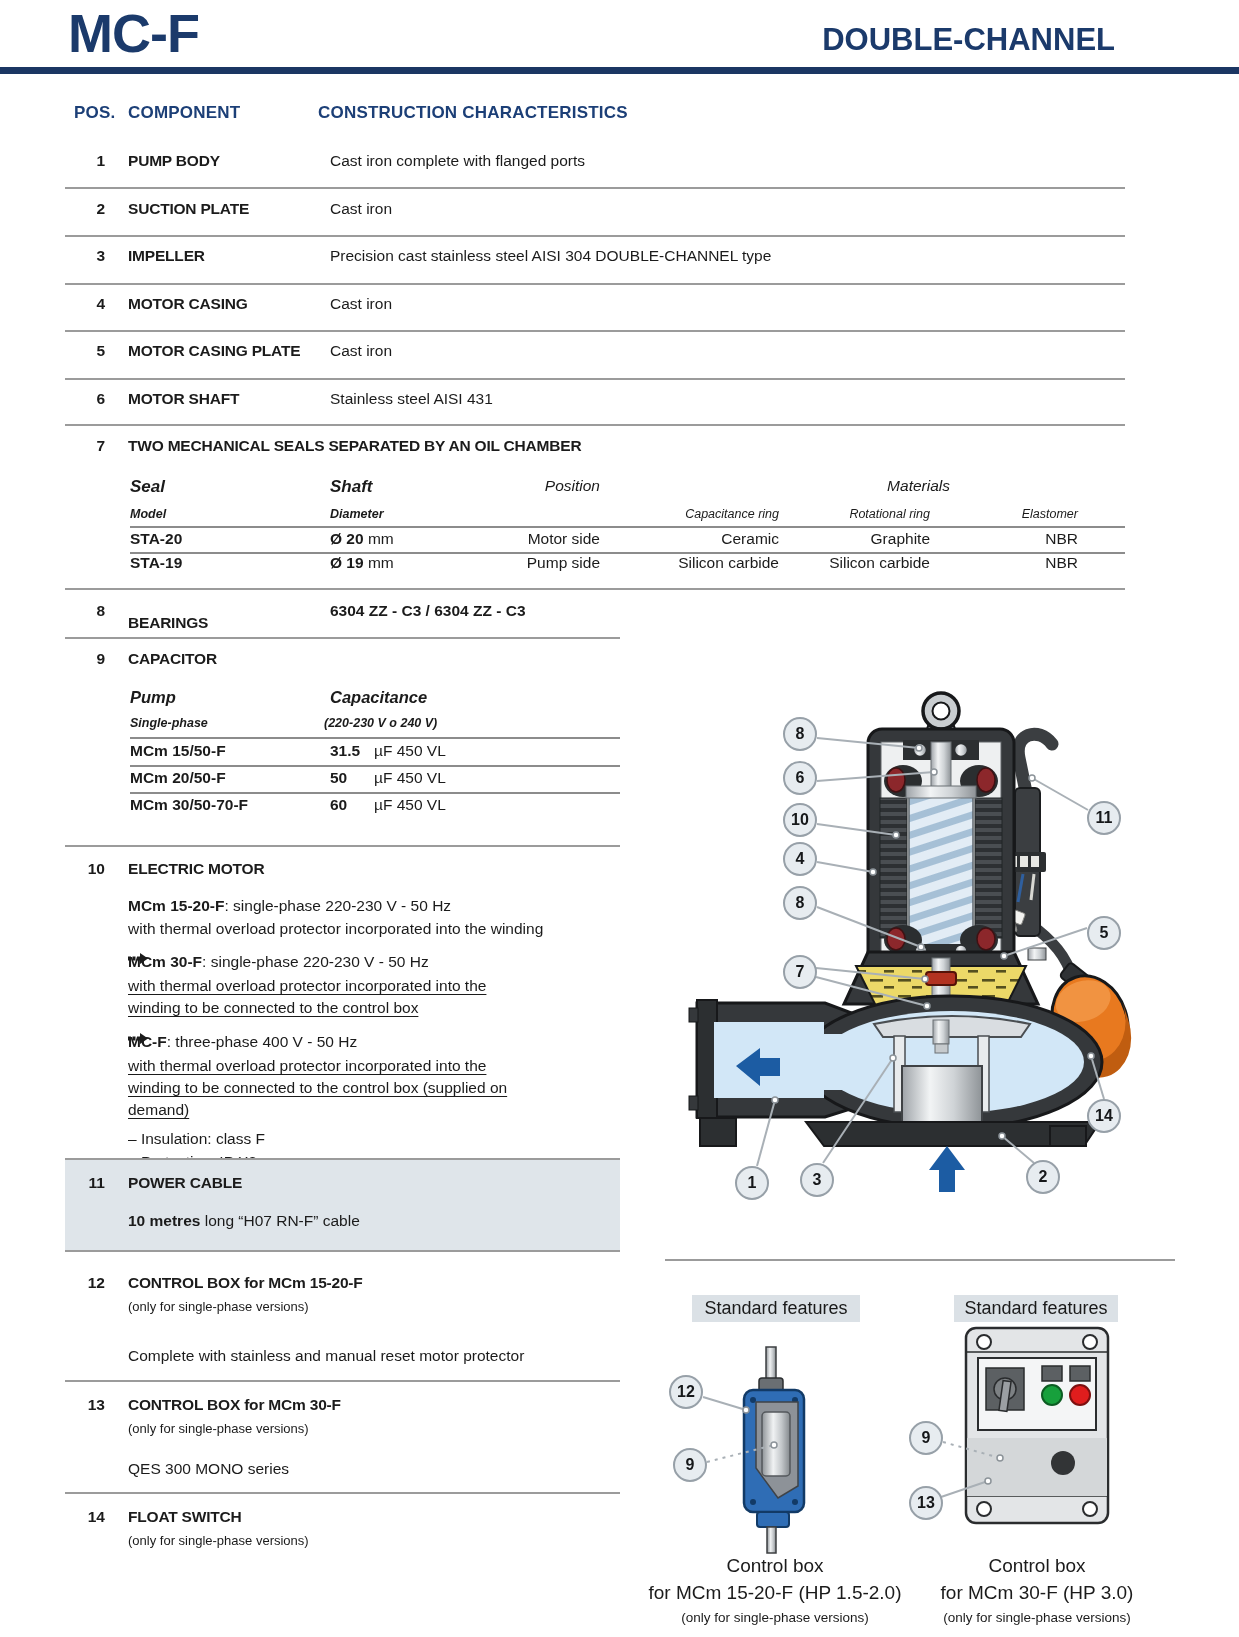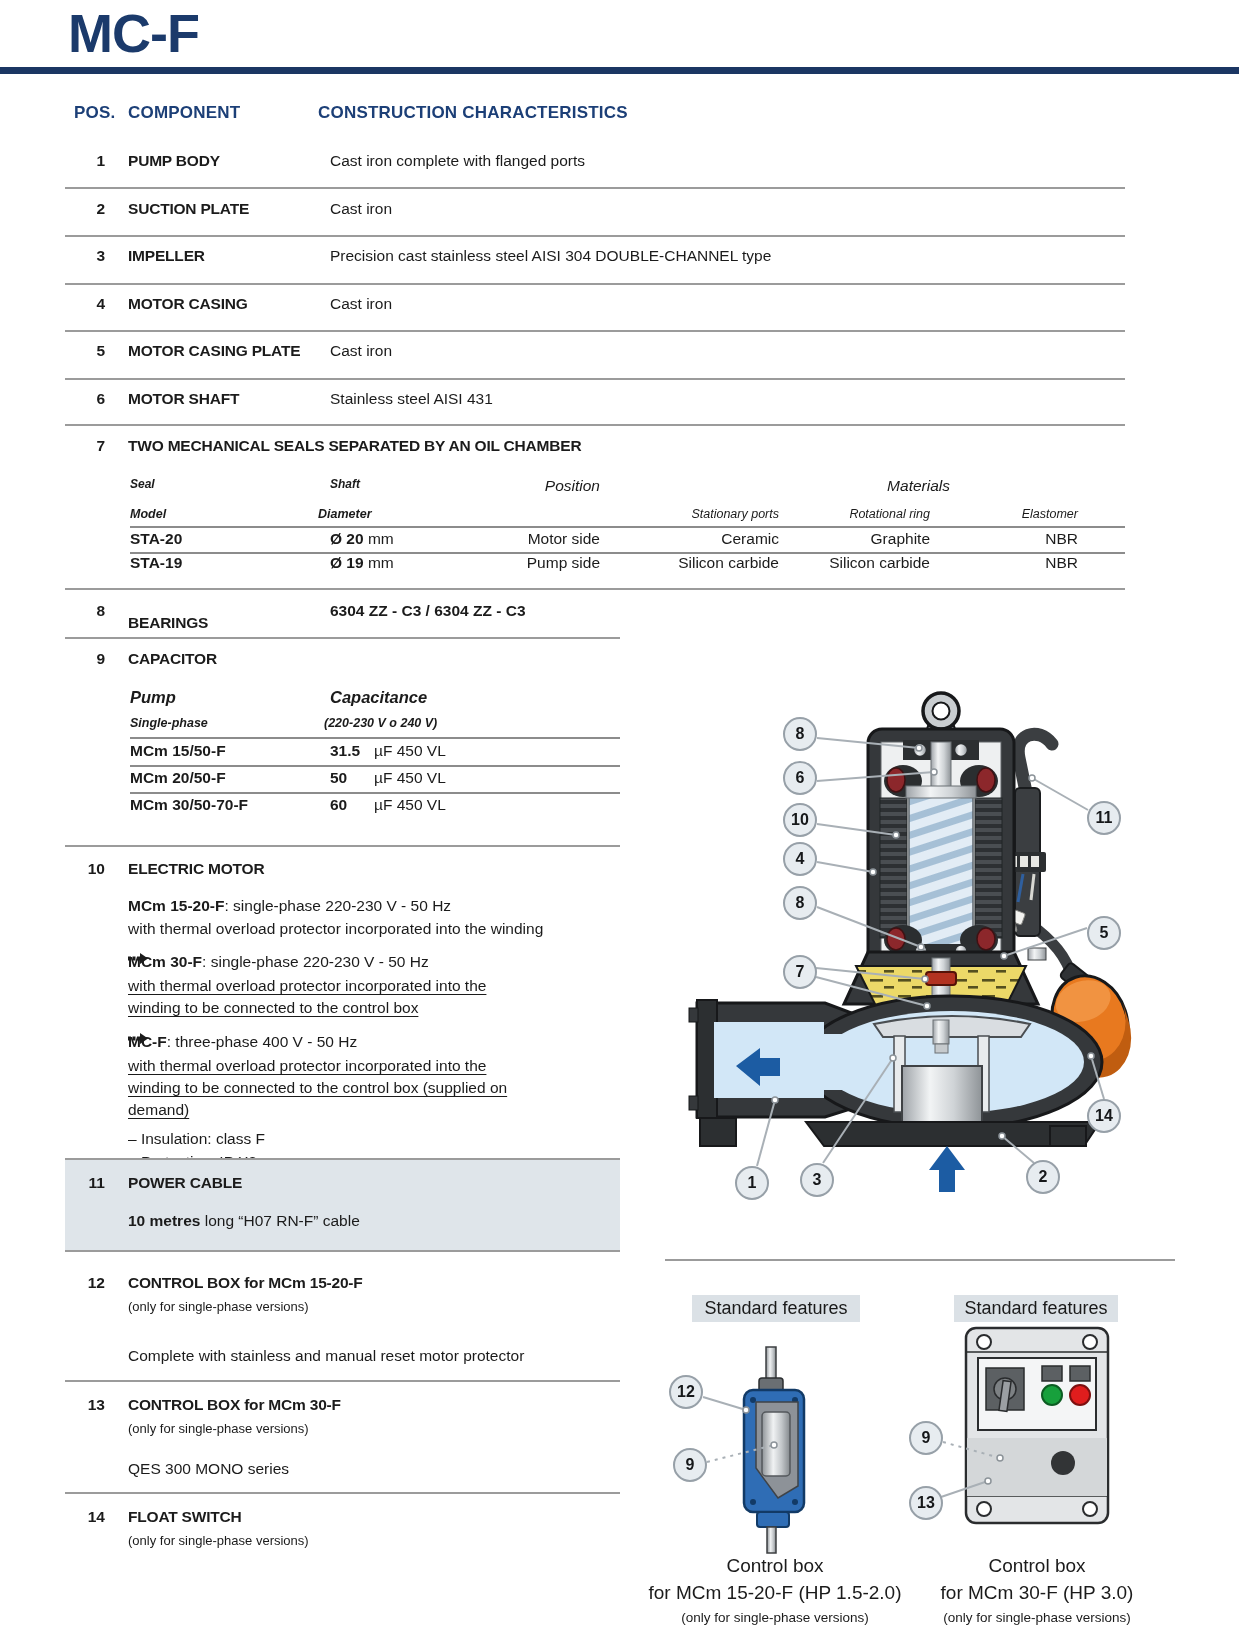--- a/index.html
+++ b/index.html
@@ -12,21 +12,21 @@
   
   .colhdr{position:absolute;top:103px;font-size:17px;font-weight:bold;color:#1c3f77;letter-spacing:.2px;}
   
   .pos{position:absolute;left:60px;width:45px;text-align:right;font-weight:bold;font-size:15.5px;}
   .comp{position:absolute;left:128px;font-weight:bold;font-size:15.5px;letter-spacing:-.2px;}
   .chars{position:absolute;left:330px;font-size:15.5px;}
   .divider{position:absolute;height:2px;background:#9b9b9b;left:65px;}
   .div-full{width:1060px;} .div-short{width:555px;}
   .thin-line{position:absolute;height:1.5px;background:#8c8c8c;}
   
-  .hd-bi{font-weight:bold;font-style:italic;font-size:12px;position:absolute;}
+  .hd-bi{font-weight:bold;font-style:italic;font-size:17px;position:absolute;}
   .hd-i{font-style:italic;font-size:15.5px;position:absolute;}
   .hd-bi-sm{font-weight:bold;font-style:italic;font-size:12.5px;position:absolute;}
   .hd-i-sm{font-style:italic;font-size:12.5px;position:absolute;}
   .cell{position:absolute;font-size:15.5px;}
   .cell-b{position:absolute;font-size:15.5px;font-weight:bold;}
   .ctr{text-align:right;}
   
   .mline{position:absolute;left:128px;font-size:15.5px;white-space:nowrap;}
   .ul{text-decoration:underline;text-underline-offset:3px;}
   .b{font-weight:bold;}
@@ -45,20 +45,21 @@
   .caption-sub{position:absolute;text-align:center;font-size:13.5px;}
   svg{position:absolute;}
   .arrow-ic{display:inline-block;vertical-align:-1px;margin-right:6px;}
 </style>
 </head>
 <body>
 
 <div class="page">
 
   <div class="brand">MC-F</div>
+  <div class="brand-right">DOUBLE-CHANNEL</div>
   <div class="topbar"></div>
 
   <div class="colhdr" style="left:74px;">POS.</div>
   <div class="colhdr" style="left:128px;">COMPONENT</div>
   <div class="colhdr" style="left:318px;">CONSTRUCTION CHARACTERISTICS</div>
 
   <div>
     <span class="pos" style="top:152px">1</span>
     <span class="comp" style="top:152px">PUMP BODY</span>
     <span class="chars" style="top:152px">Cast iron complete with flanged ports</span>
@@ -98,22 +99,22 @@
   <div>
     <span class="pos" style="top:437px">7</span>
     <span class="comp" style="top:437px">TWO MECHANICAL SEALS SEPARATED BY AN OIL CHAMBER</span>
 
     <span class="hd-bi" style="left:130px;top:477px">Seal</span>
     <span class="hd-bi" style="left:330px;top:477px">Shaft</span>
     <span class="hd-i ctr" style="left:470px;top:477px;width:130px">Position</span>
     <span class="hd-i ctr" style="left:780px;top:477px;width:170px">Materials</span>
 
     <span class="hd-bi-sm" style="left:130px;top:507px">Model</span>
-    <span class="hd-bi-sm" style="left:318px;top:507px">Diameter</span>
-    <span class="hd-i-sm ctr" style="left:649px;top:507px;width:130px">Stationary ports</span>
+    <span class="hd-bi-sm" style="left:330px;top:507px">Diameter</span>
+    <span class="hd-i-sm ctr" style="left:649px;top:507px;width:130px">Capacitance ring</span>
     <span class="hd-i-sm ctr" style="left:800px;top:507px;width:130px">Rotational ring</span>
     <span class="hd-i-sm ctr" style="left:948px;top:507px;width:130px">Elastomer</span>
 
     <div class="thin-line" style="left:130px;top:526px;width:995px"></div>
 
     <span class="cell-b" style="left:130px;top:530px">STA-20</span>
     <span class="cell" style="left:330px;top:530px"><span class="b">Ø 20</span>&nbsp;<span>mm</span></span>
     <span class="cell ctr" style="left:470px;top:530px;width:130px">Motor side</span>
     <span class="cell ctr" style="left:649px;top:530px;width:130px">Ceramic</span>
     <span class="cell ctr" style="left:800px;top:530px;width:130px">Graphite</span>

